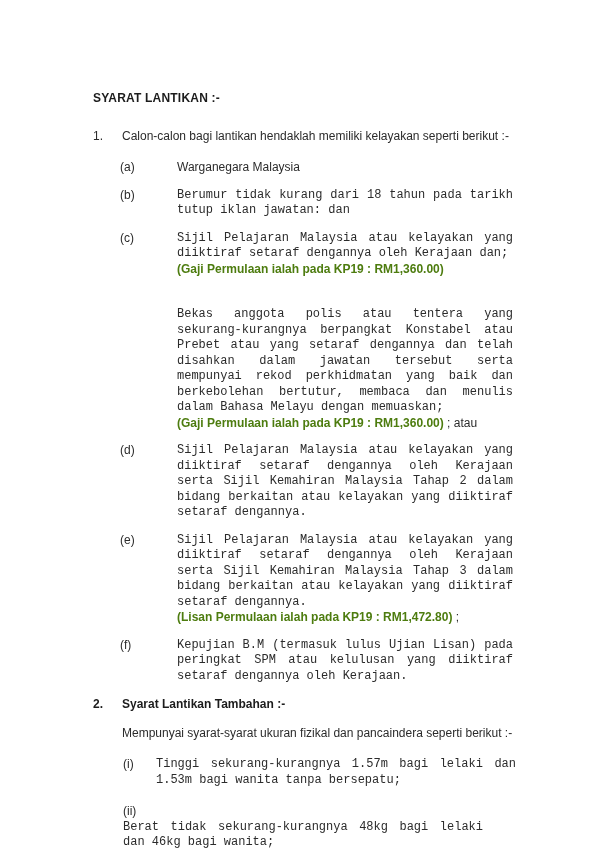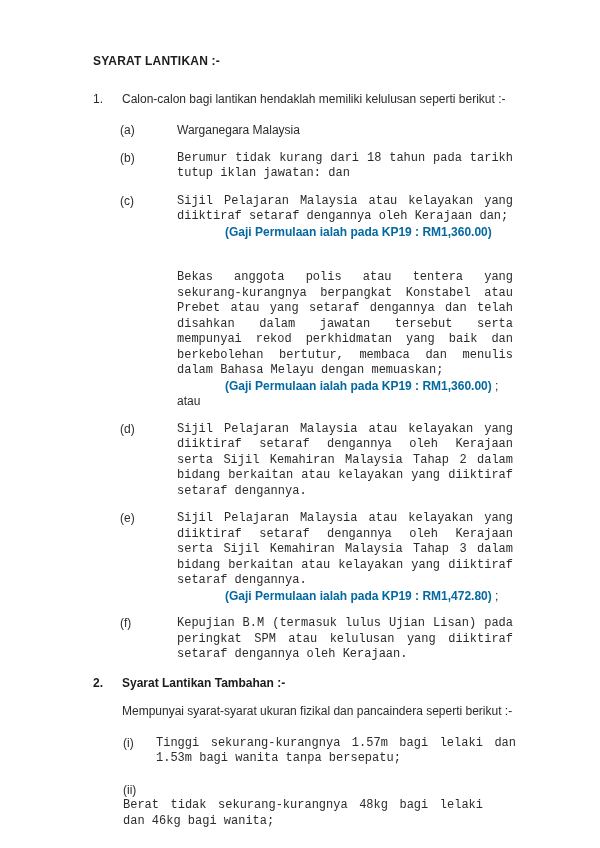--- a/index.html
+++ b/index.html
@@ -7,52 +7,52 @@
     position: relative;
     width: 600px;
     height: 848px;
     background: #ffffff;
     overflow: hidden;
     font-family: "Liberation Sans", sans-serif;
     font-size: 12px;
     line-height: 15.5px;
     color: #2b2b2b;
     box-sizing: border-box;
-    padding: 54px 52px 0 93px;
+    padding: 91px 52px 0 93px;
   }
   .h1 { font-weight: 700; color: #1c1c1c; letter-spacing: 0.2px; }
   .row { display: flex; align-items: flex-start; }
   .row.main { margin-top: 22px; }
   .row .num { width: 29px; flex: none; }
   .sublist { margin-left: 27px; }           
   .row.sub { margin-top: 12px; }
   .row.sub.first { margin-top: 16px; }
   .row.sub.gap-lg { margin-top: 30px; }
   .row.sub .lbl { width: 57px; flex: none; }
   .row.sub .content { width: 336px; flex: none; }
   .just { text-align: justify; text-align-last: left; font-family: Liberation Mono, monospace; -moz-text-align-last: left; }
-  .b { font-weight: 700; color: #0369a1; margin-left: 48px; }
+  .b { font-weight: 700; color: #4d7c0f; }
   .sec2-head { font-weight: 700; color: #1c1c1c; margin-top: 13px; }
   .intro { margin-left: 29px; margin-top: 13px; width: 426px; }
   .sublist2 { margin-left: 30px; }          
   .row.sub2 { margin-top: 16px; }
   .row.sub2 + .row.sub2 { margin-top: 16px; flex-direction: column; }
   .row.sub2 .lbl2 { width: 33px; flex: none; }
   .row.sub2 .content2 { width: 360px; flex: none; }
 </style>
 </head>
 <body>
 
 <div class="page">
 
   <div class="h1">SYARAT LANTIKAN :-</div>
 
   <div class="row main">
     <div class="num">1.</div>
-    <div>Calon-calon bagi lantikan hendaklah memiliki kelulusan seperti berikut :-</div>
+    <div>Calon-calon bagi lantikan hendaklah memiliki kelayakan seperti berikut :-</div>
   </div>
 
   <div class="sublist">
 
     <div class="row sub first">
       <div class="lbl">(a)</div>
       <div class="content">
         <div>Warganegara Malaysia</div>
       </div>
     </div>
@@ -84,21 +84,21 @@
       <div class="lbl">(d)</div>
       <div class="content">
         <div class="just">Sijil Pelajaran Malaysia atau kelayakan yang diiktiraf setaraf dengannya oleh Kerajaan serta Sijil Kemahiran Malaysia Tahap 2 dalam bidang berkaitan atau kelayakan yang diiktiraf setaraf dengannya.</div>
       </div>
     </div>
 
     <div class="row sub">
       <div class="lbl">(e)</div>
       <div class="content">
         <div class="just">Sijil Pelajaran Malaysia atau kelayakan yang diiktiraf setaraf dengannya oleh Kerajaan serta Sijil Kemahiran Malaysia Tahap 3 dalam bidang berkaitan atau kelayakan yang diiktiraf setaraf dengannya.</div>
-        <div><span class="b">(Gaji Permulaan ialah pada KP19 : RM1,472.80)</span><span> ;</span></div>
+        <div><span class="b">(Lisan Permulaan ialah pada KP19 : RM1,472.80)</span><span> ;</span></div>
       </div>
     </div>
 
     <div class="row sub">
       <div class="lbl">(f)</div>
       <div class="content">
         <div class="just">Kepujian B.M (termasuk lulus Ujian Lisan) pada peringkat SPM atau kelulusan yang diiktiraf setaraf dengannya oleh Kerajaan.</div>
       </div>
     </div>
 

